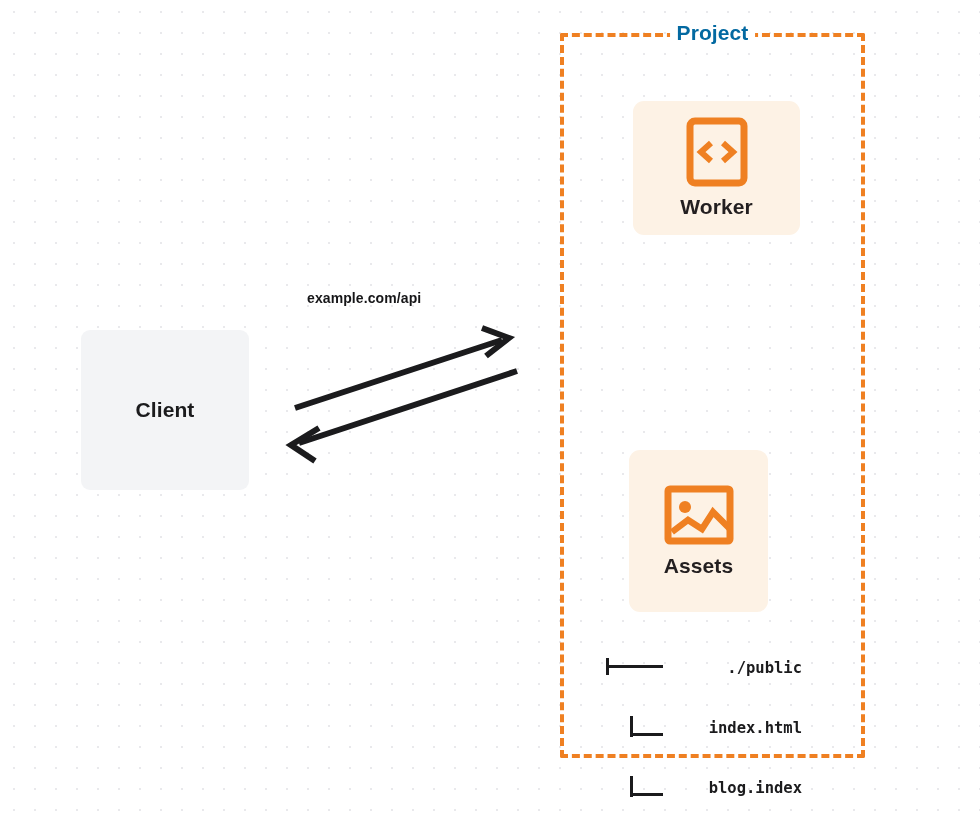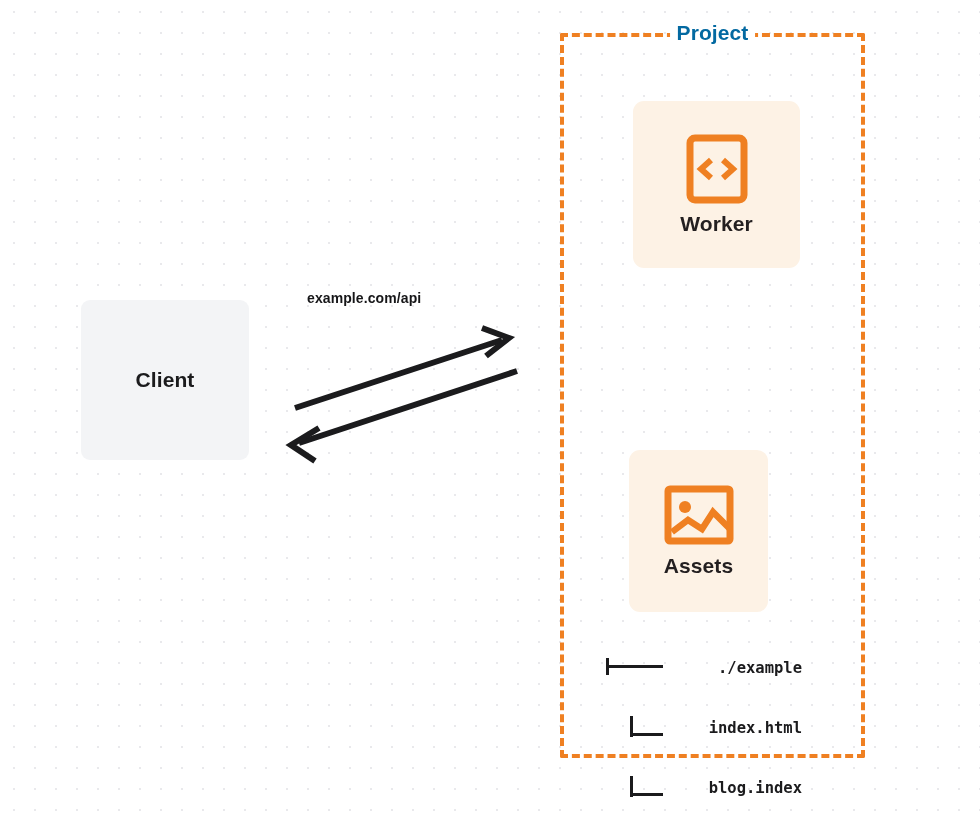--- a/index.html
+++ b/index.html
@@ -21,21 +21,21 @@
     background-color: #ffffff;
     background-image: radial-gradient(circle at 1.1px 1.1px, #e9e9ec 1.1px, rgba(0,0,0,0) 1.2px);
     background-size: 21px 21px;
     background-position: 13px 11px;
   }
 
   
   .client-box {
     position: absolute;
     left: 81px;
-    top: 300px;
+    top: 330px;
     width: 168px;
     height: 160px;
     background: #f3f4f6;
     border-radius: 9px;
     display: flex;
     align-items: center;
     justify-content: center;
   }
   .client-label {
     font-size: 21px;
@@ -97,21 +97,21 @@
     border-radius: 11px;
     display: flex;
     flex-direction: column;
     align-items: center;
     justify-content: center;
   }
   .card-worker {
     left: 633px;
     top: 101px;
     width: 167px;
-    height: 167px;
+    height: 134px;
   }
   .card-assets {
     left: 629px;
     top: 450px;
     width: 139px;
     height: 162px;
   }
   .card-icon {
     line-height: 0;
     margin-bottom: 8px;
@@ -241,21 +241,21 @@
       </svg>
     </span>
     <span class="card-label">Assets</span>
   </div>
 
   <div class="file-tree">
     <div class="tree-row">
       <span class="tree-glyph">
         <span class="glyph-root"></span>
       </span>
-      <span class="tree-name">./example</span>
+      <span class="tree-name">./public</span>
     </div>
     <div class="tree-row">
       <span class="tree-glyph">
         <span class="glyph-child"></span>
       </span>
       <span class="tree-name">index.html</span>
     </div>
     <div class="tree-row">
       <span class="tree-glyph">
         <span class="glyph-child"></span>

